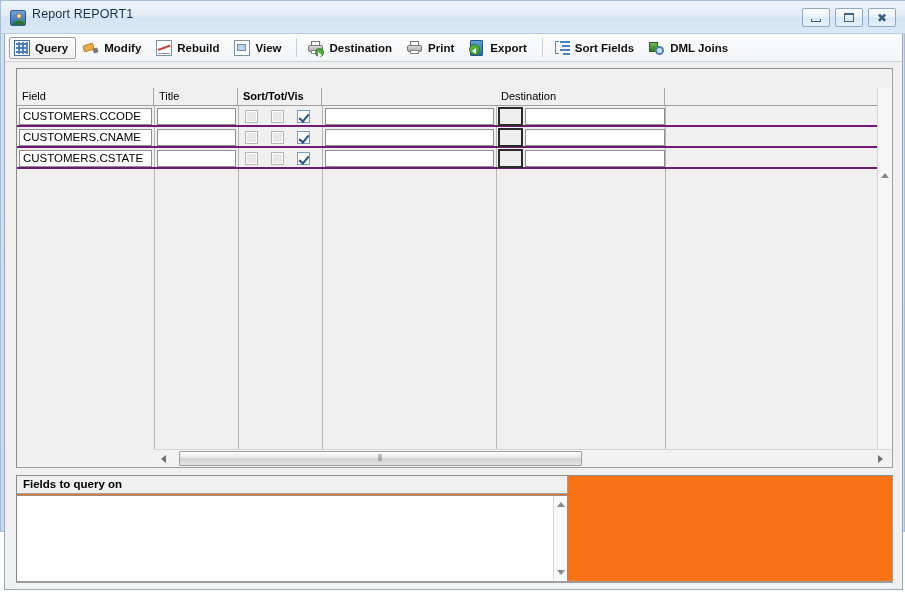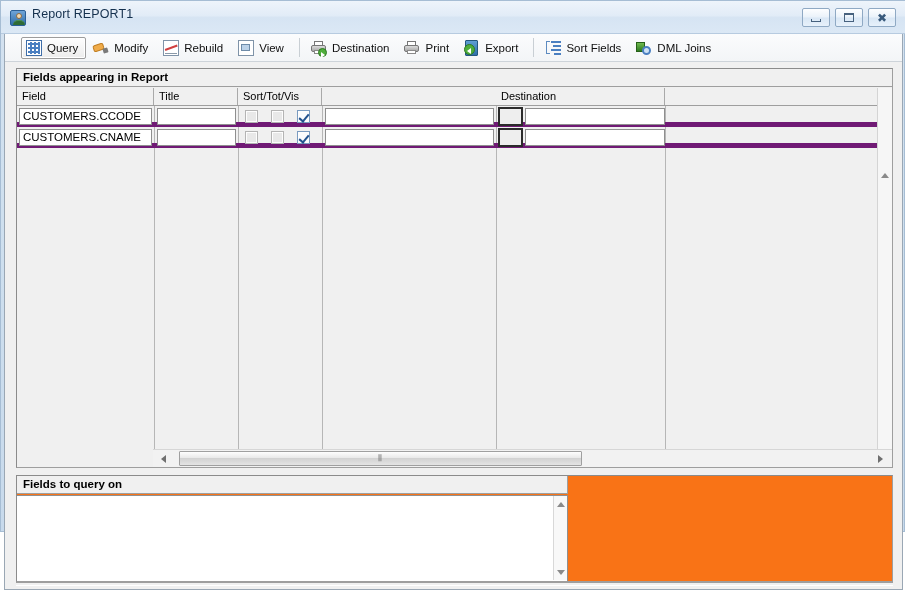--- a/index.html
+++ b/index.html
@@ -81,21 +81,22 @@
     border-top: none;
   }
 
   
   #toolbar {
     position: absolute; left: 0; top: 0;
     width: 897px; height: 28px;
     background: linear-gradient(to bottom, #fbfcfd 0%, #f3f5f7 100%);
     border-bottom: 1px solid #cdd3d9;
     display: flex; align-items: center;
-    padding-left: 16px;
+    padding-left: 4px;
+    font-weight: bold;
   }
   .tbtn {
     height: 22px;
     display: inline-flex; align-items: center;
     padding: 0 7px 0 4px;
     margin-right: 2px;
     font-size: 11.5px; color: #101010;
     border: 1px solid transparent;
     border-radius: 2px;
     white-space: nowrap;
@@ -196,21 +197,21 @@
     width: 875px; height: 343px;
     background: #f0f0f0;
     overflow: hidden;
   }
   .colline {
     position: absolute; top: 0; bottom: 0; width: 1px;
     background: #b6b6b6;
   }
   .grow {
     position: absolute; left: 0; width: 861px; height: 21px;
-    border-bottom: 5px solid #701a75;
+    border-bottom: 2px solid #701a75;
   }
   .cell-input {
     position: absolute; top: 2px; height: 17px;
     background: #ffffff;
     border: 1px solid #8f8f8f;
     font-size: 11.5px; color: #000;
     padding: 1px 0 0 3px;
     white-space: nowrap; overflow: hidden;
   }
   .fmt-btn {
@@ -434,26 +435,25 @@
       <div class="tbtn">
         <span class="ico ico-dml">
             <i class="cube"></i>
             <i class="gl"></i>
           </span>
         <span class="lbl">DML Joins</span>
       </div>
     </div>
 
     <div id="grid-panel">
-      <div class="panel-caption">Fields appearing in Report</div>
 
       <div id="grid-head">
           <div class="hcell" style="left: 0px; width: 137px;">Field</div>
           <div class="hcell" style="left: 137px; width: 84px;">Title</div>
-          <div class="hcell" style="left: 221px; width: 84px;">Sort/Tot/Vis</div>
+          <div class="hcell" style="left: 221px; width: 84px; font-weight: bold;">Sort/Tot/Vis</div>
           <div class="hcell" style="left: 479px; width: 169px;">Destination</div>
           <div class="hcell" style="left: 648px; width: 213px;"></div>
         </div>
 
       <div id="grid-body">
           <div class="colline" style="left: 137px;"></div>
           <div class="colline" style="left: 221px;"></div>
           <div class="colline" style="left: 305px;"></div>
           <div class="colline" style="left: 479px;"></div>
           <div class="colline" style="left: 648px;"></div>
@@ -470,20 +470,30 @@
           <div class="grow" style="top: 21px;">
             <div class="cell-input" style="left: 2px; width: 133px;">CUSTOMERS.CNAME</div>
             <div class="cell-input" style="left: 140px; width: 79px;"></div>
             <div class="cb" style="left: 228px;"></div>
             <div class="cb" style="left: 254px;"></div>
             <div class="cb on" style="left: 280px;"></div>
             <div class="cell-input" style="left: 308px; width: 169px;"></div>
             <div class="fmt-btn" style="left: 481px;"></div>
             <div class="cell-input" style="left: 508px; width: 140px;"></div>
           </div>
+          <div class="grow" style="top: 42px;">
+            <div class="cell-input" style="left: 2px; width: 133px;">CUSTOMERS.CSTATE</div>
+            <div class="cell-input" style="left: 140px; width: 79px;"></div>
+            <div class="cb" style="left: 228px;"></div>
+            <div class="cb" style="left: 254px;"></div>
+            <div class="cb on" style="left: 280px;"></div>
+            <div class="cell-input" style="left: 308px; width: 169px;"></div>
+            <div class="fmt-btn" style="left: 481px;"></div>
+            <div class="cell-input" style="left: 508px; width: 140px;"></div>
+          </div>
         </div>
 
       <div id="vscroll">
         <div class="arrow up">
             <span class="tri-up"></span>
           </div>
         <div class="arrow down">
             <span class="tri-down"></span>
           </div>
       </div>

